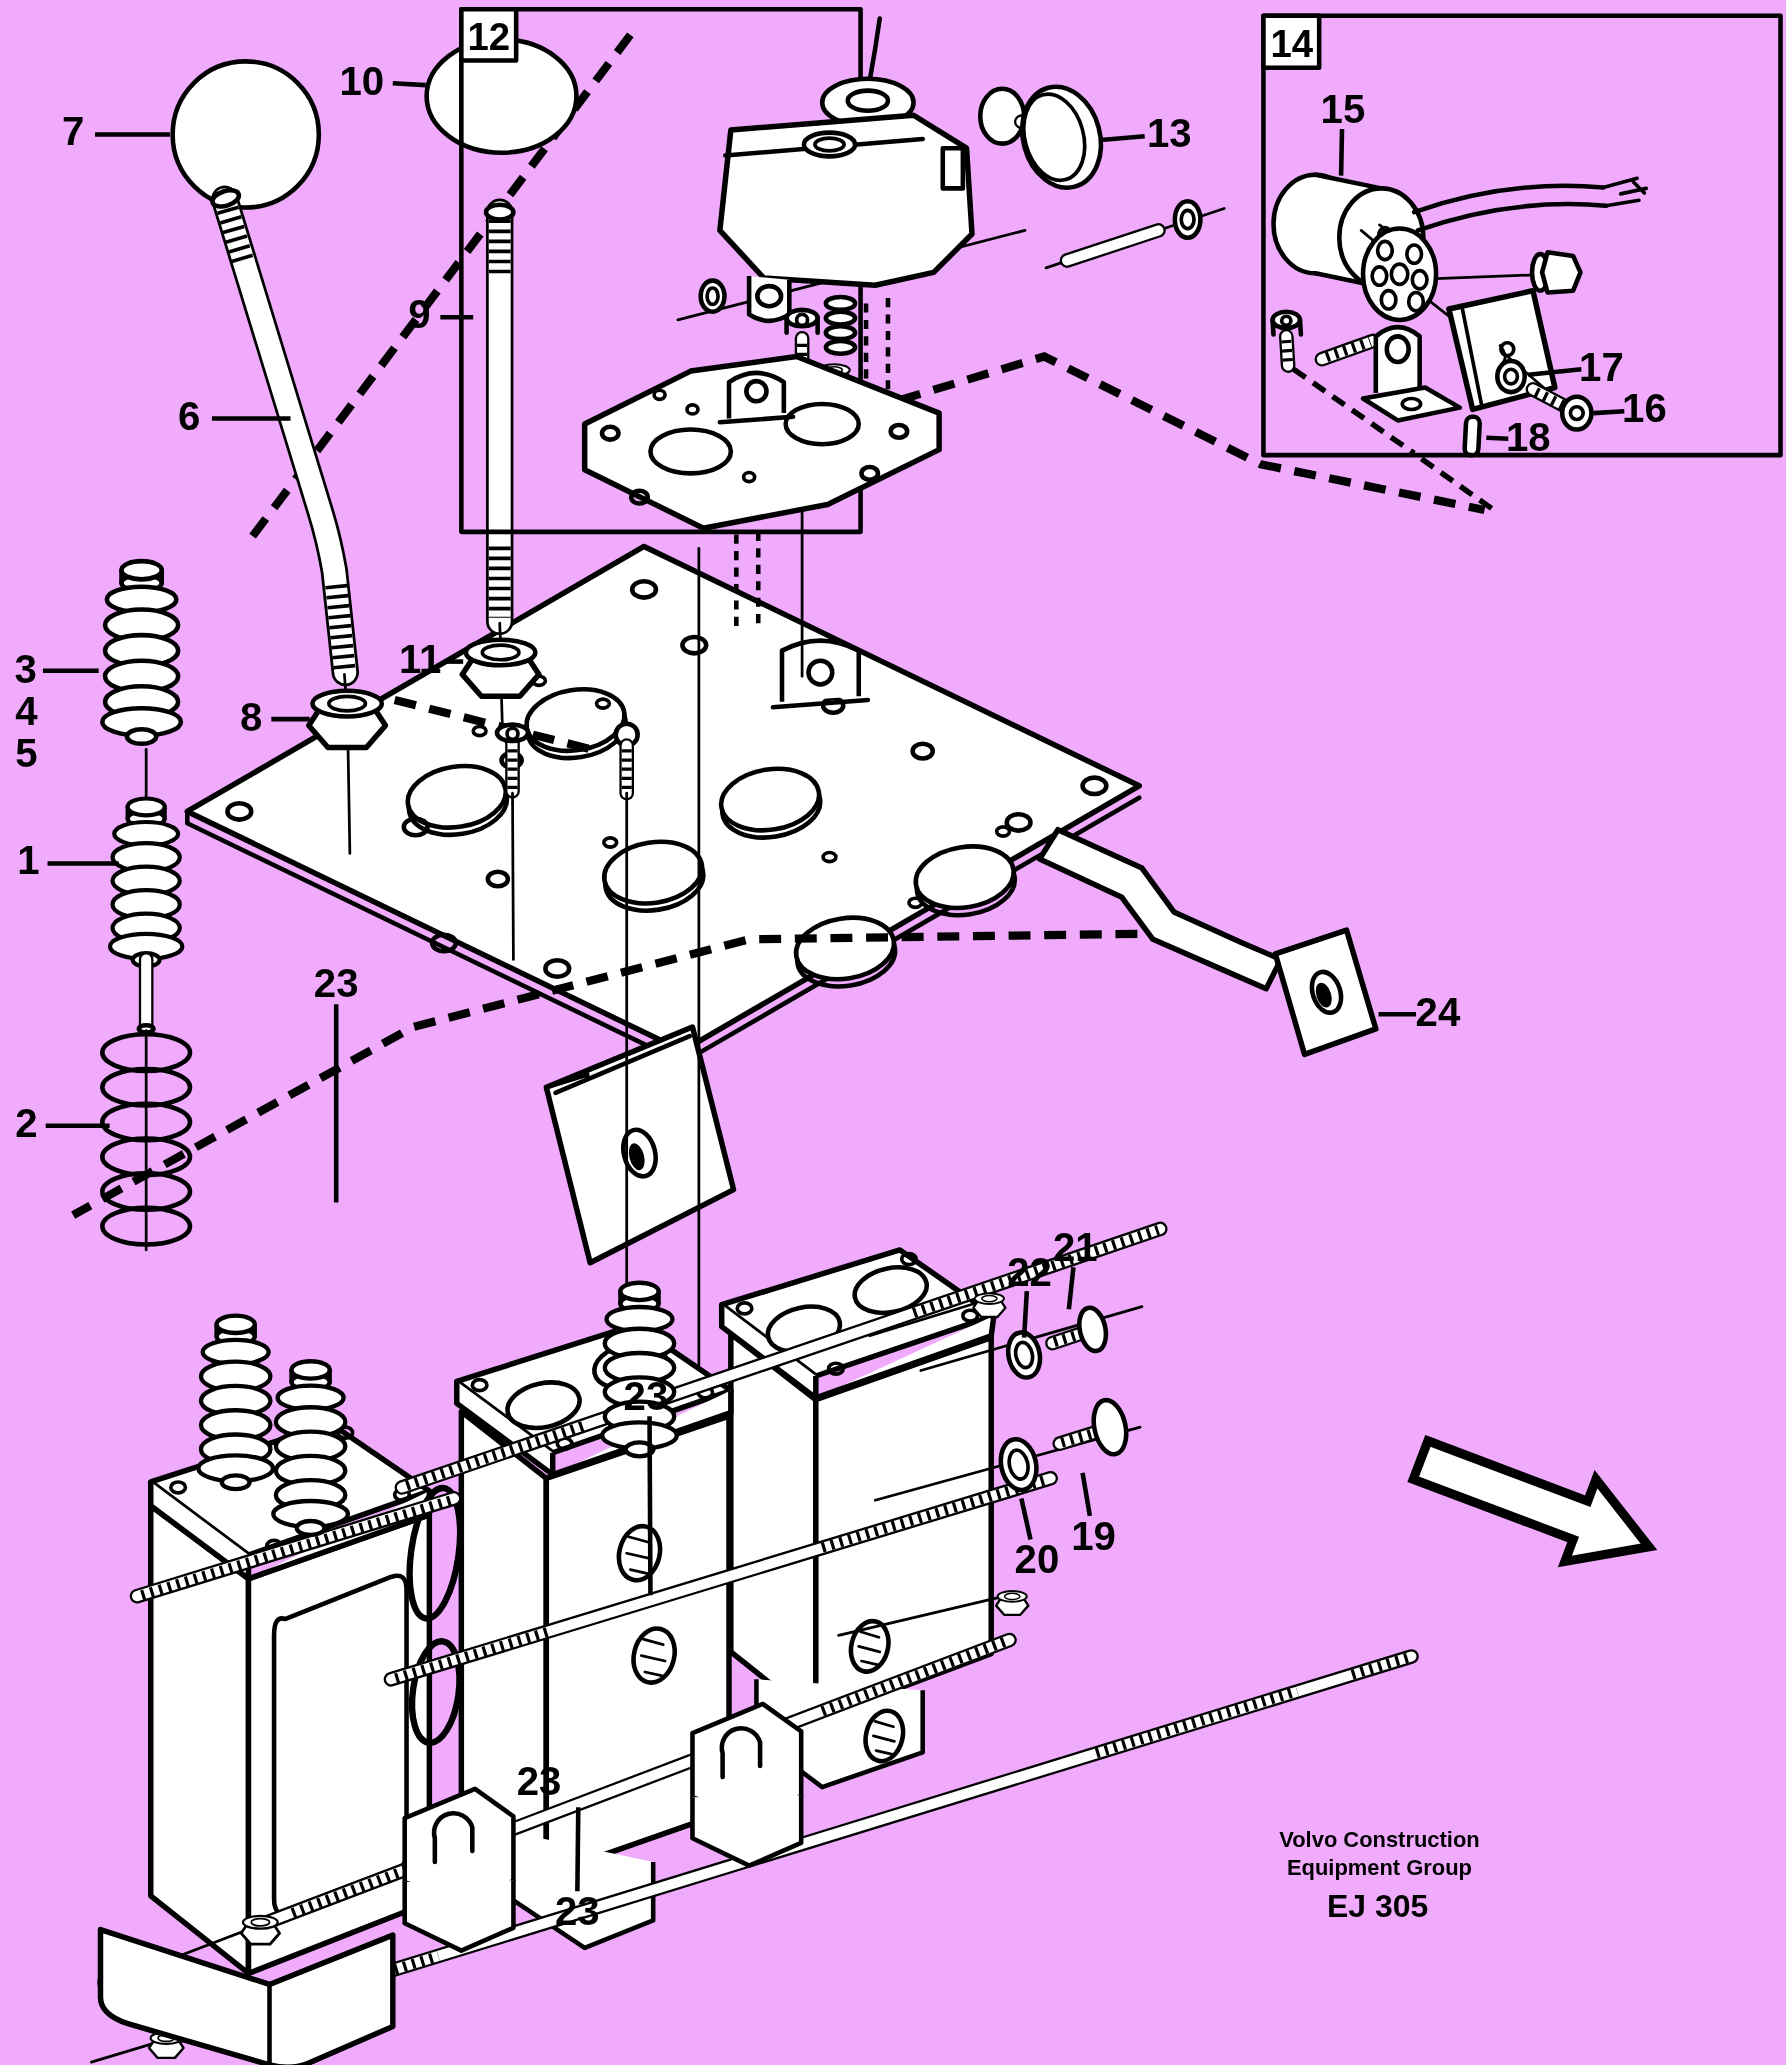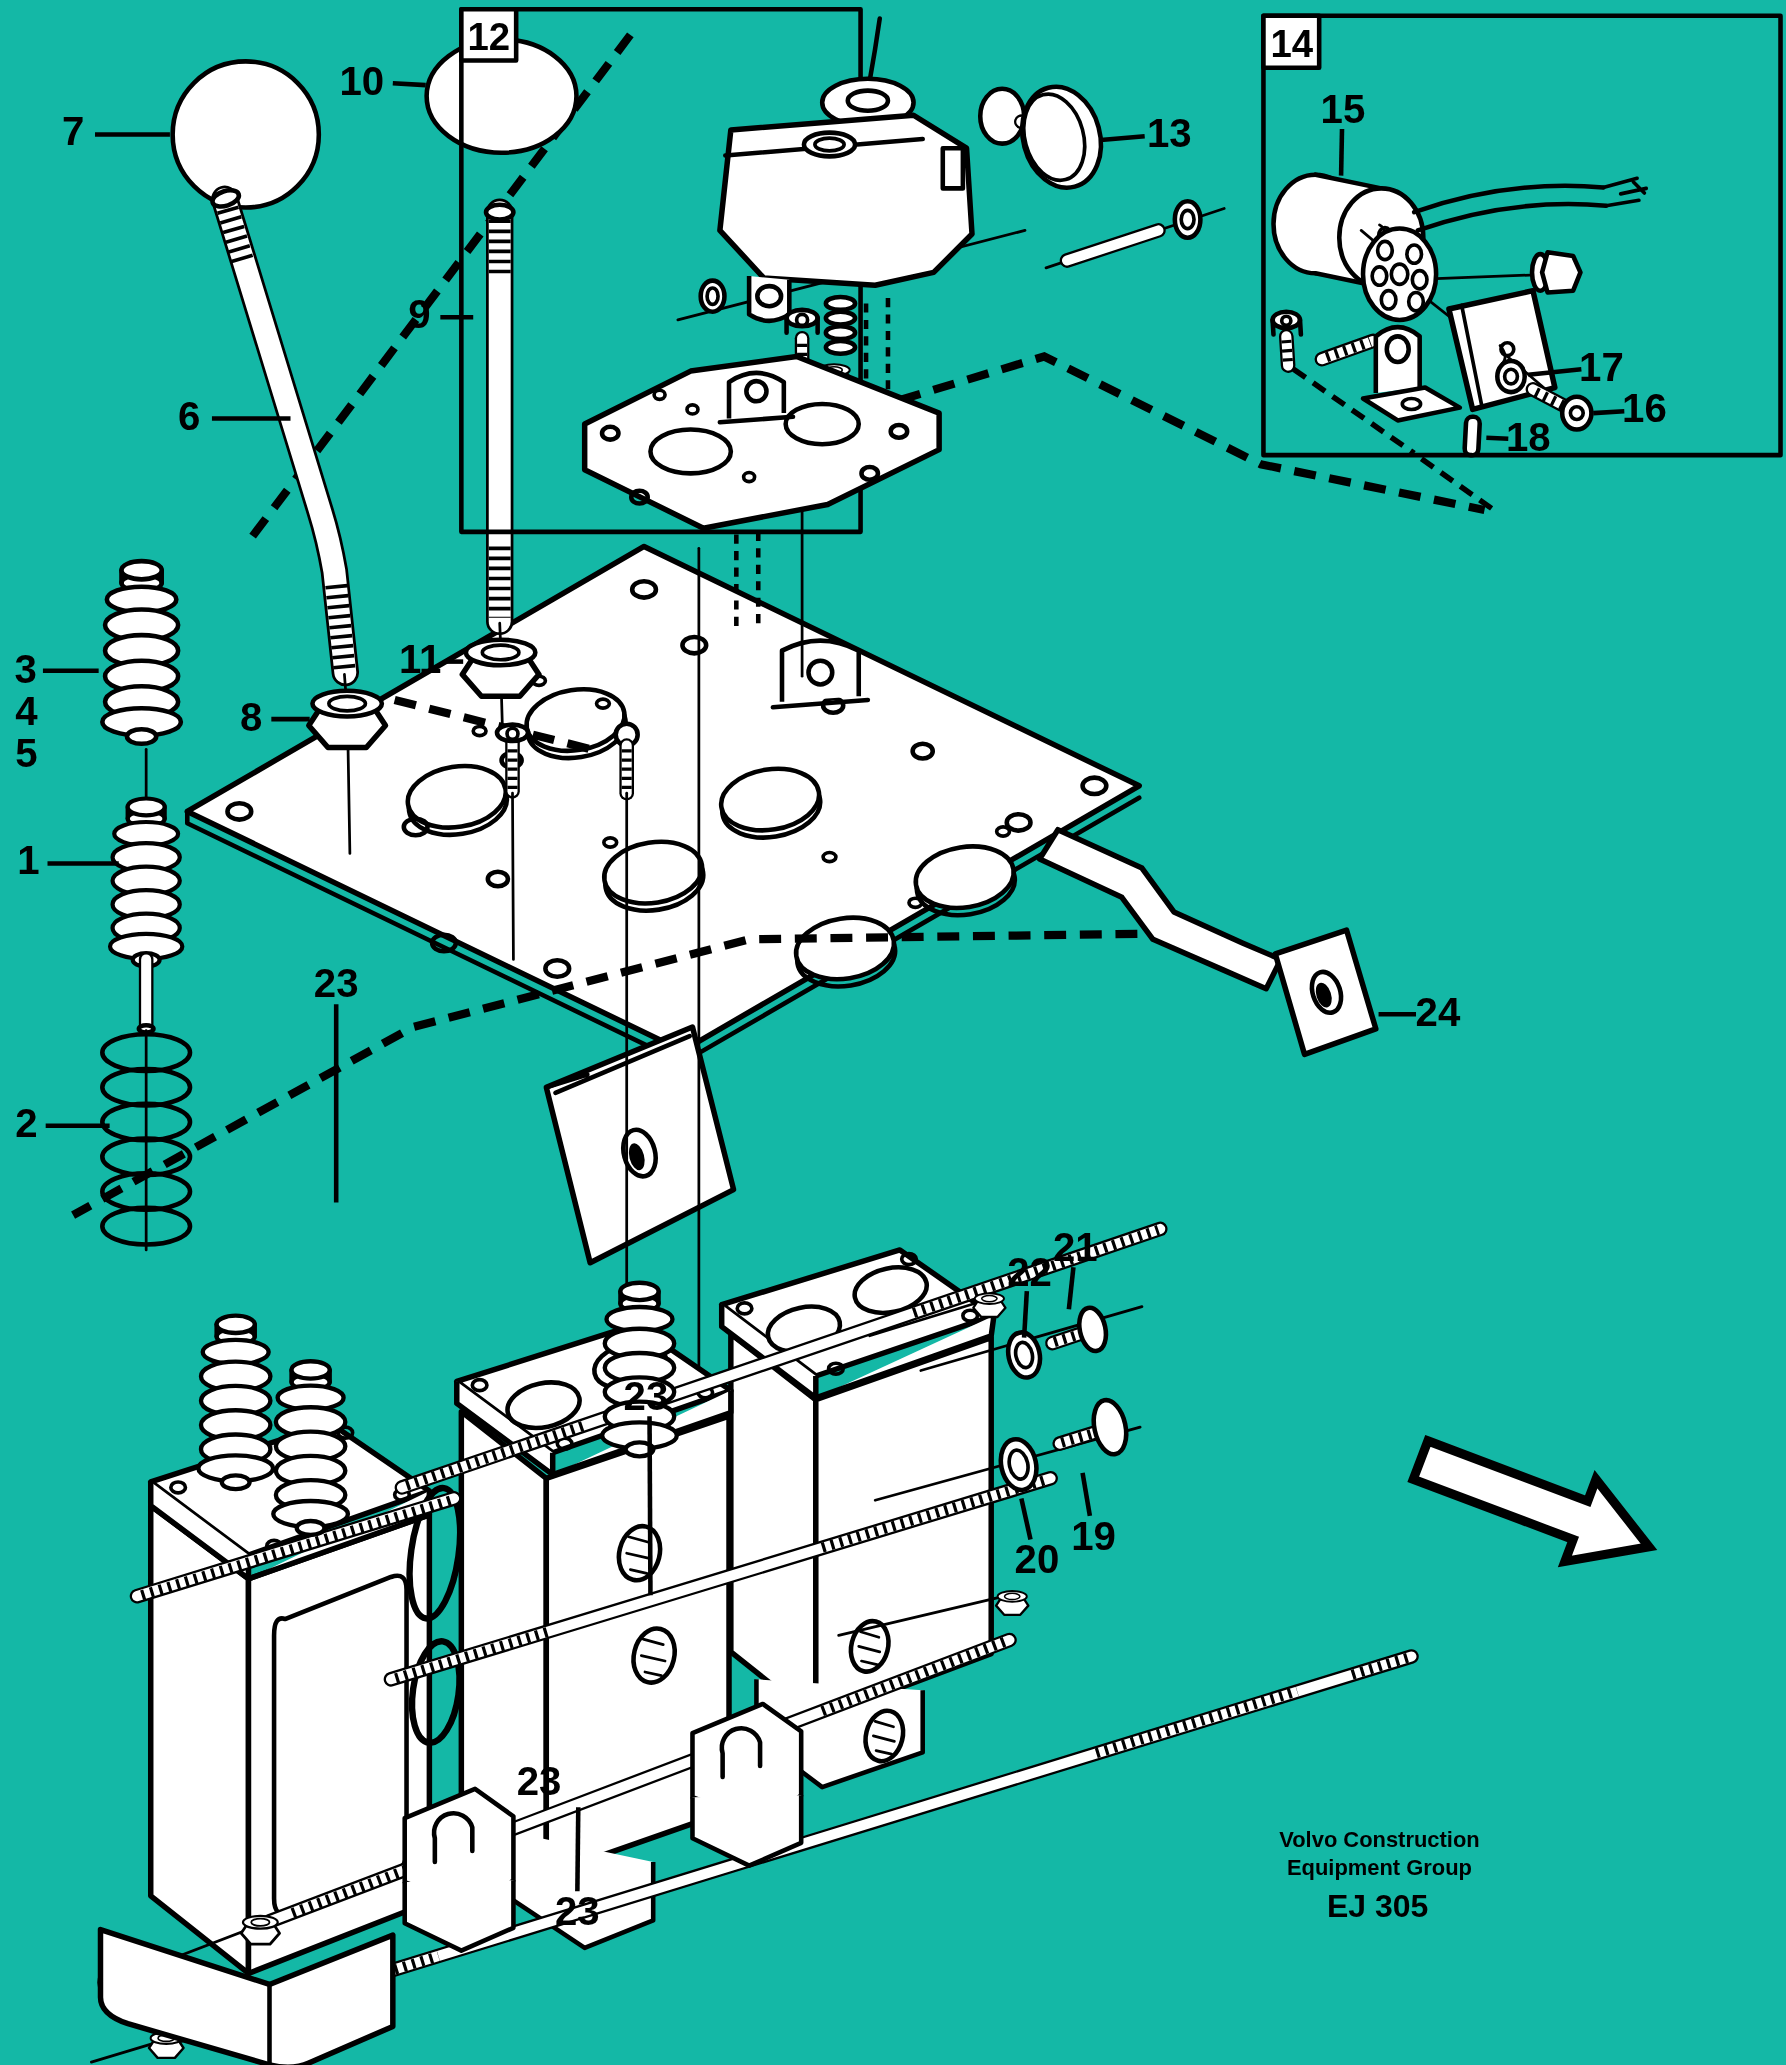--- a/index.html
+++ b/index.html
@@ -1,16 +1,16 @@
 <!DOCTYPE html>
 <html style="font-size:14.6px"><head>
 <meta charset="utf-8">
 <style>
   html,body{margin:0;padding:0;background:#ffffff;}
-  #stage{width:1786px;height:2065px;position:relative;background:#14b8a6;}
+  #stage{width:1786px;height:2065px;position:relative;background:#f0abfc;}
   svg{display:block}
   .ln{fill:none;stroke:#000;stroke-width:5;stroke-linecap:round;stroke-linejoin:round}
   .ln4{fill:none;stroke:#000;stroke-width:4;stroke-linecap:round;stroke-linejoin:round}
   .thin{fill:none;stroke:#000;stroke-width:3;stroke-linecap:round}
   .fw{fill:#fff;stroke:#000;stroke-width:5;stroke-linejoin:round}
   .fw6{fill:#fff;stroke:#000;stroke-width:6;stroke-linejoin:round}
   .fwn{fill:#fff;stroke:none}
   .dash{fill:none;stroke:#000;stroke-width:9;stroke-dasharray:24 15;stroke-linecap:butt}
   .dash2{fill:none;stroke:#000;stroke-width:5;stroke-dasharray:10 8;stroke-linecap:butt}
   .dash3{fill:none;stroke:#000;stroke-width:6;stroke-dasharray:16 10;stroke-linecap:butt}

